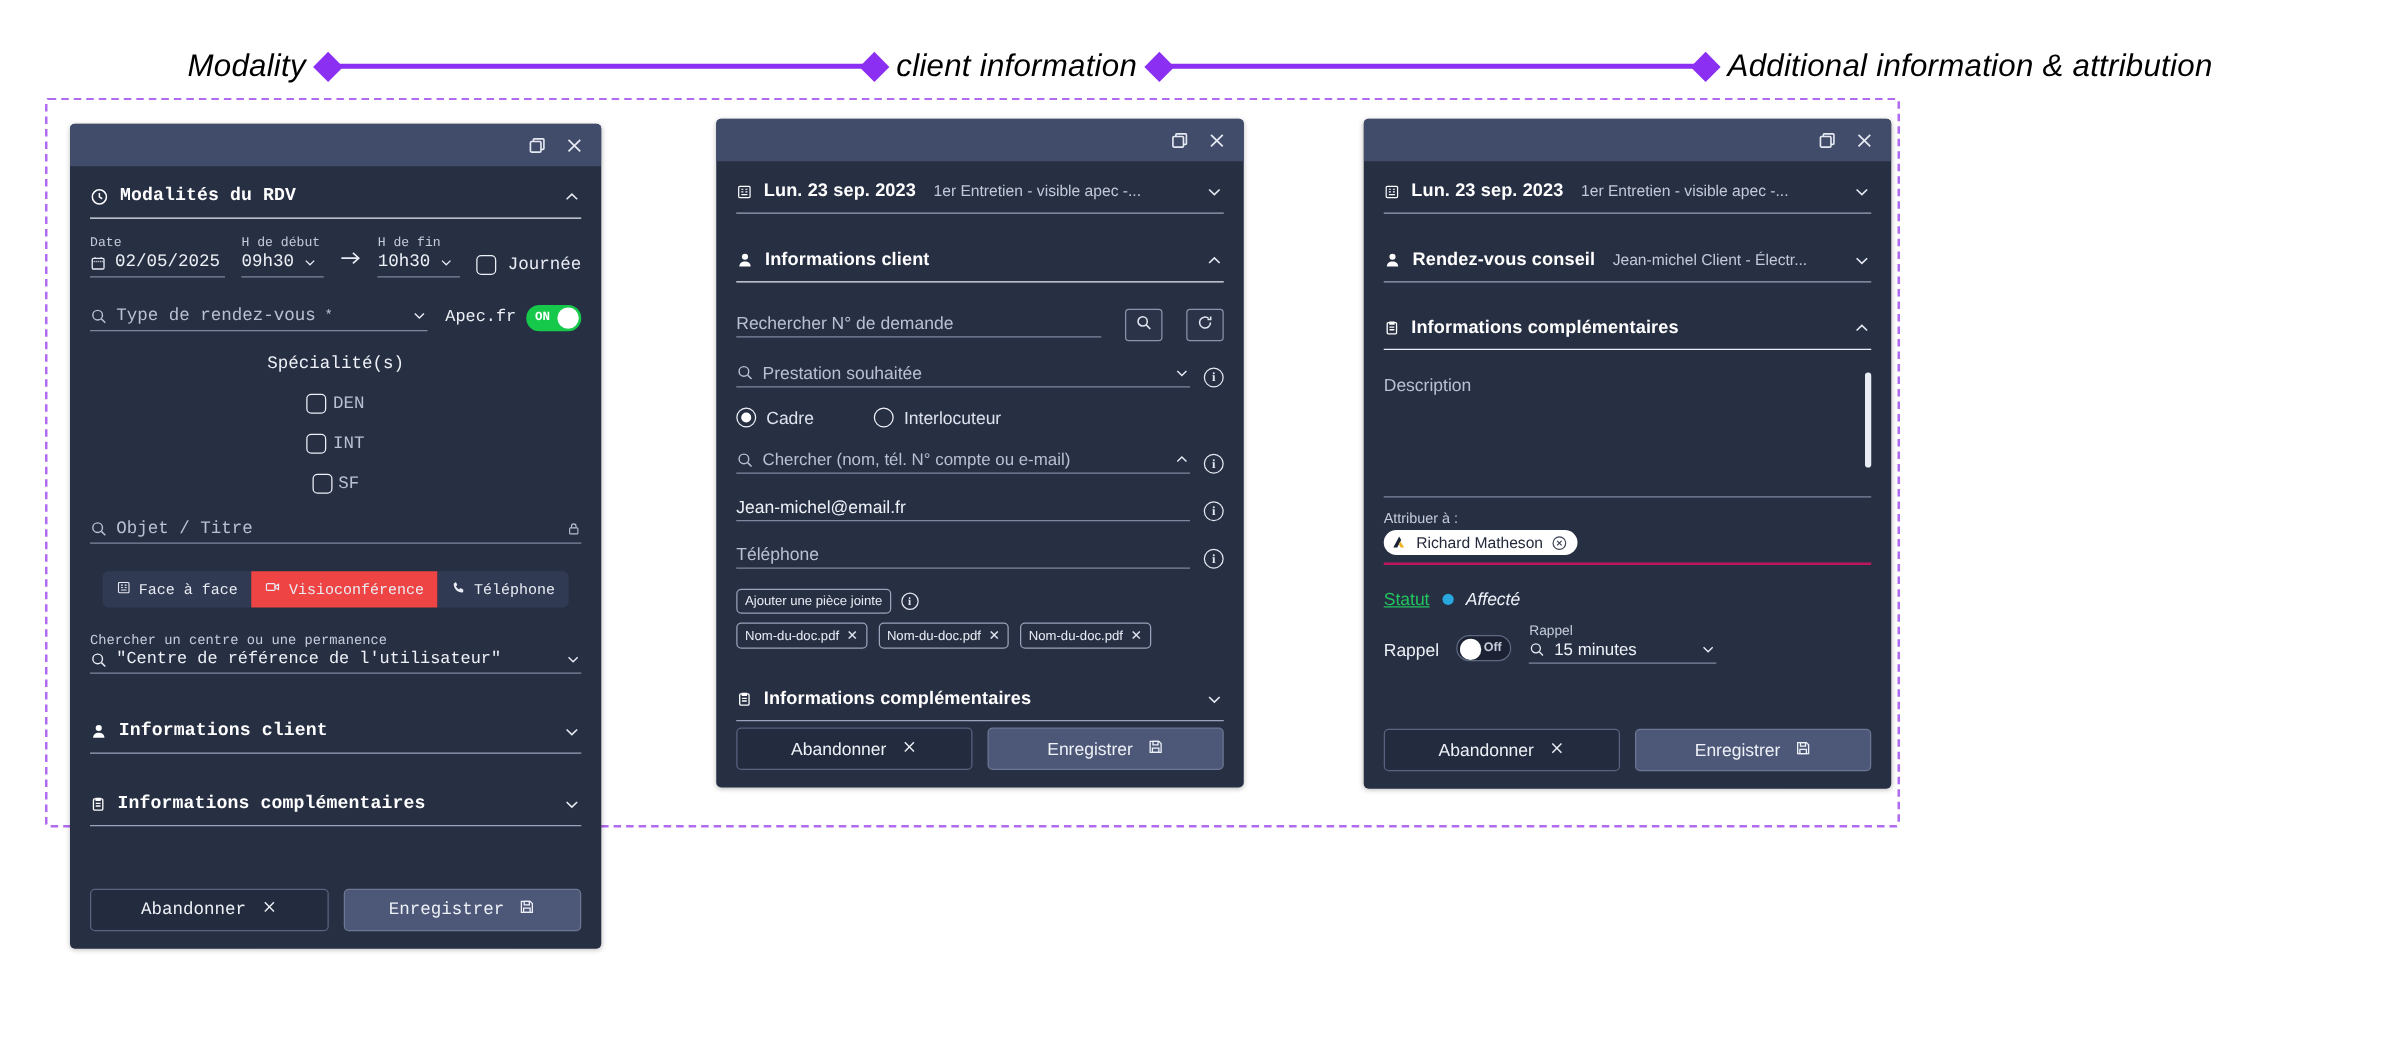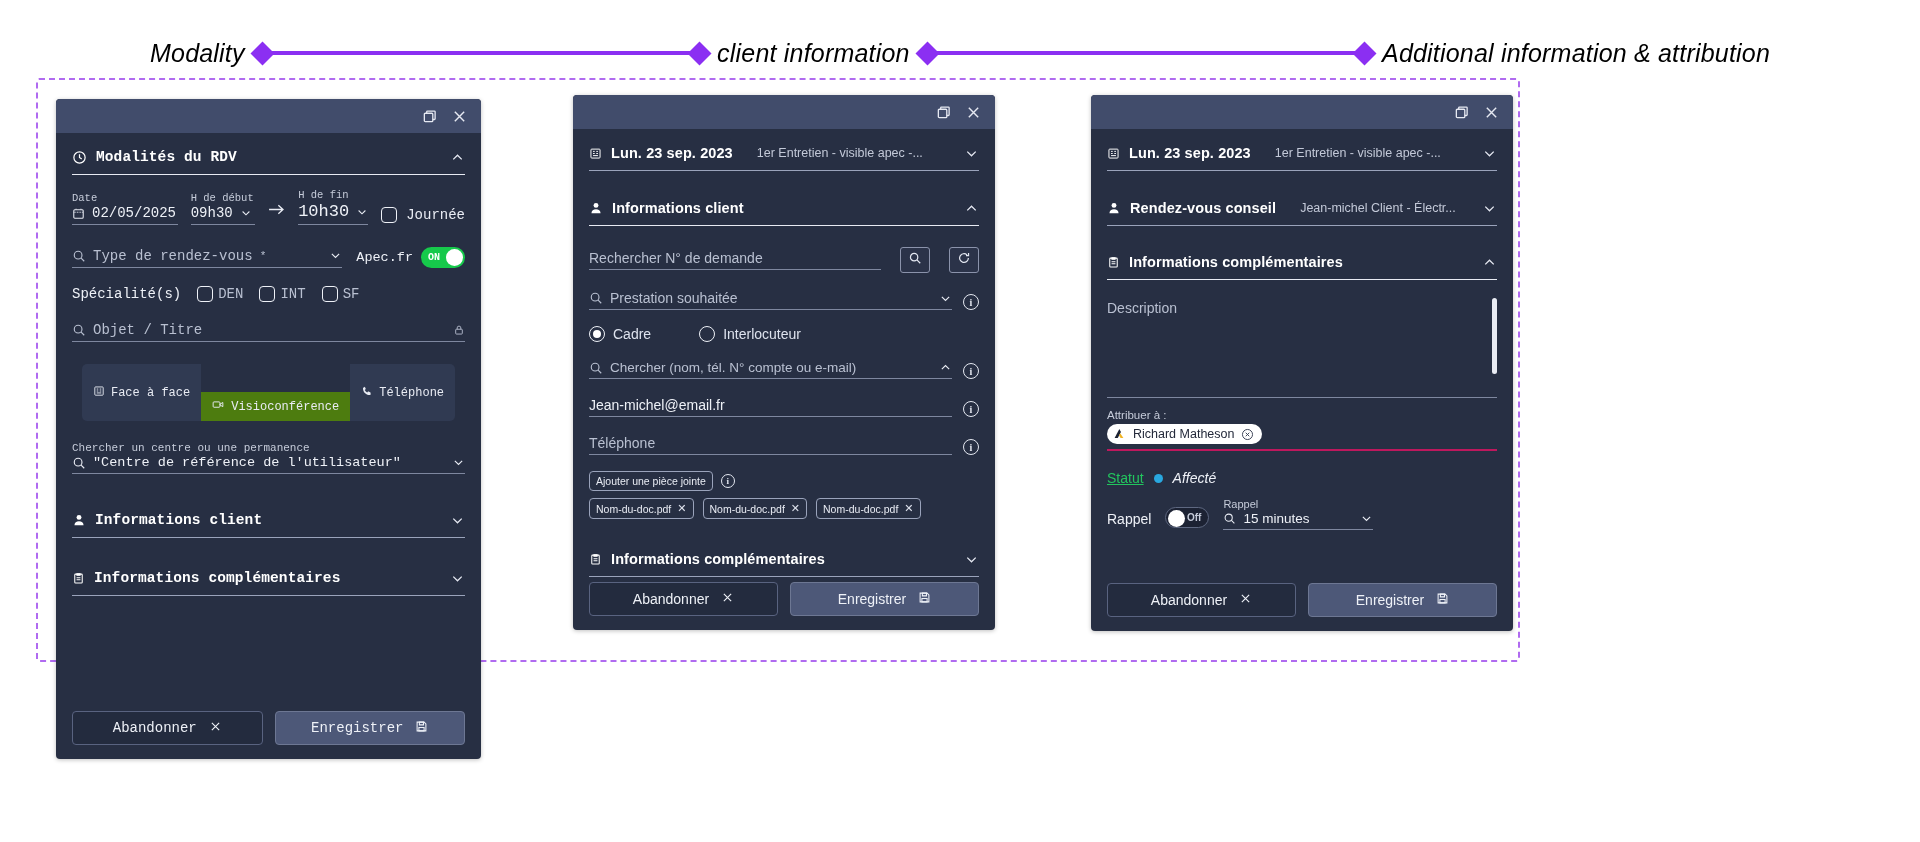--- a/index.html
+++ b/index.html
@@ -56,21 +56,21 @@
 
   
   .sect {
     display: flex; align-items: center; gap: 9px;
     border-bottom: 1.5px solid #e8ebf3; padding: 10px 0 9px;
   }
   .sect .s-title {
     font-size: 14.5px; font-weight: bold; color: #ffffff; letter-spacing: .1px;
   }
   .sect .s-sub {
-    font-size: 12.5px; color: #c3c9d8; font-weight: normal; margin-left: 15px;
+    font-size: 12.5px; color: #c3c9d8; font-weight: normal; margin-left: 5px;
     white-space: nowrap; overflow: hidden; text-overflow: ellipsis; max-width: 190px;
   }
   .sect .spacer { flex: 1 1 auto; }
   .sect .chev { color: #e6e9f2; display:flex; align-items:center; }
   .sect-icn { color: #ffffff; display: flex; align-items: center; }
 
   .sect.light { border-bottom: 1px solid #9aa3bb; }
 
   
   .fld {
@@ -111,21 +111,21 @@
   .toggle.off .knob { left: 2px; right: auto; }
 
   
   .seg { display: flex; justify-content: center; gap: 0; }
   .seg-btn {
     font-size: 12px; color: #e9ecf4; padding: 6px 11px; display: flex;
     align-items: center; gap: 6px; background: #303a52; white-space: nowrap;
   }
   .seg-btn:first-child { border-radius: 5px 0 0 5px; }
   .seg-btn:last-child { border-radius: 0 5px 5px 0; }
-  .seg-btn.active { background: #4d7c0f; margin-top: 28px; }
+  .seg-btn.active { background: #ef4444; }
 
   
   .footer { display: flex; gap: 12px; padding: 0 16px 14px; flex: 0 0 auto; }
   .btn {
     flex: 1 1 0; height: 34px; border-radius: 4px; display: flex;
     align-items: center; justify-content: center; gap: 12px;
     font-size: 14px; color: #eef1f7; cursor: pointer;
   }
   .btn.ghost { background: #232b3e; border: 1px solid #596380; }
   .btn.primary { background: #4d5878; border: 1px solid #6d7793; }
@@ -247,21 +247,21 @@
           </div>
         </div>
         <div style="color:#e9ecf4; font-size:15px; padding-bottom:4px;">
           <svg width="17" height="13" viewBox="0 0 18 14" fill="none" stroke="currentColor" stroke-width="1.4">
               <path d="M1 7h15M11 2.4L16 7l-5 4.6"></path>
             </svg>
         </div>
         <div style="width:72px;">
           <div class="lbl-sm">H de fin</div>
           <div class="fld">
-            <span class="val" style="font-size:17px;">10h30</span>
+            <span class="val" style="font-size:14px;">10h30</span>
             <span class="icn w">
               <svg width="12" height="12" viewBox="0 0 16 16" fill="none" stroke="currentColor" stroke-width="1.4">
                   <path d="M3.5 6L8 10.4 12.5 6"></path>
                 </svg>
             </span>
           </div>
         </div>
         <div style="display:flex; align-items:center; gap:9px; padding-bottom:2px;">
           <span class="cbx"></span>
           <span style="font-size:14px; color:#e9ecf4;">Journée</span>
@@ -289,21 +289,21 @@
         </div>
         <div style="display:flex; align-items:center; gap:8px;">
           <span style="font-size:13.5px; color:#eef1f7;">Apec.fr</span>
           <span class="toggle">
             <span class="t-txt">ON</span>
             <span class="knob"></span>
           </span>
         </div>
       </div>
 
-      <div style="margin-top:18px; display:flex; align-items:center; gap:16px;">
+      <div style="margin-top:18px; display:flex; align-items:center; gap:16px;flex-direction:column;">
         <span style="font-size:14px; color:#eef1f7;">Spécialité(s)</span>
         <span style="display:flex; align-items:center; gap:5px;">
           <span class="cbx"></span>
           <span style="font-size:14px; color:#b9c0d1;">DEN</span>
         </span>
         <span style="display:flex; align-items:center; gap:5px;">
           <span class="cbx"></span>
           <span style="font-size:14px; color:#b9c0d1;">INT</span>
         </span>
         <span style="display:flex; align-items:center; gap:5px;">

